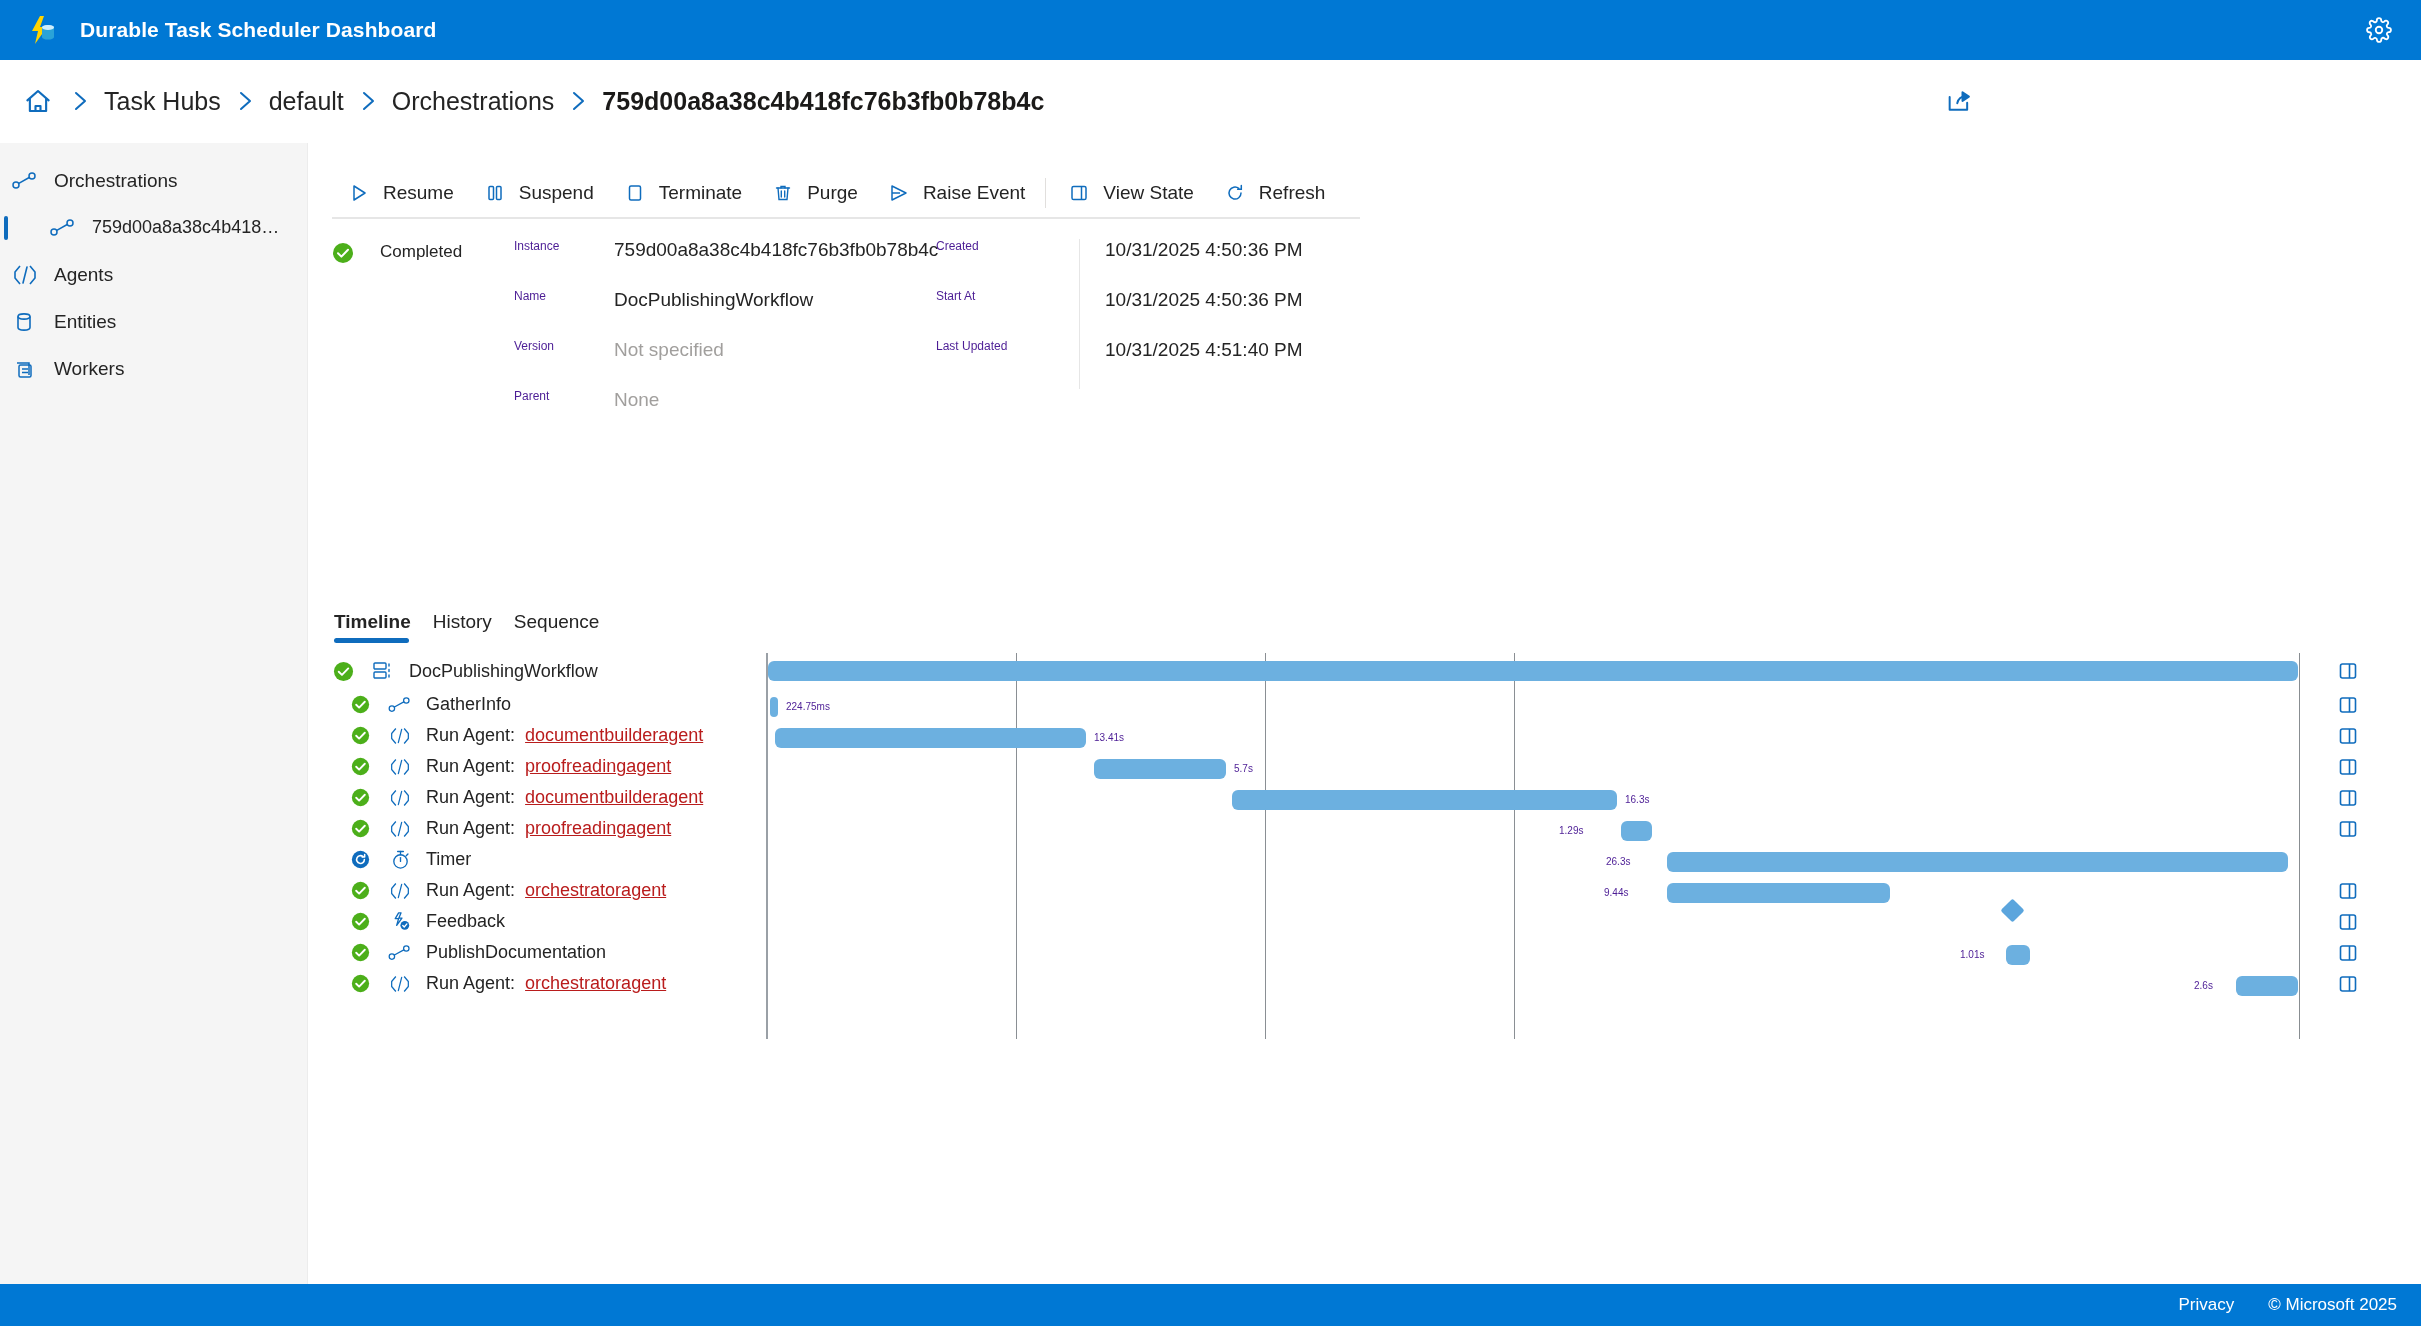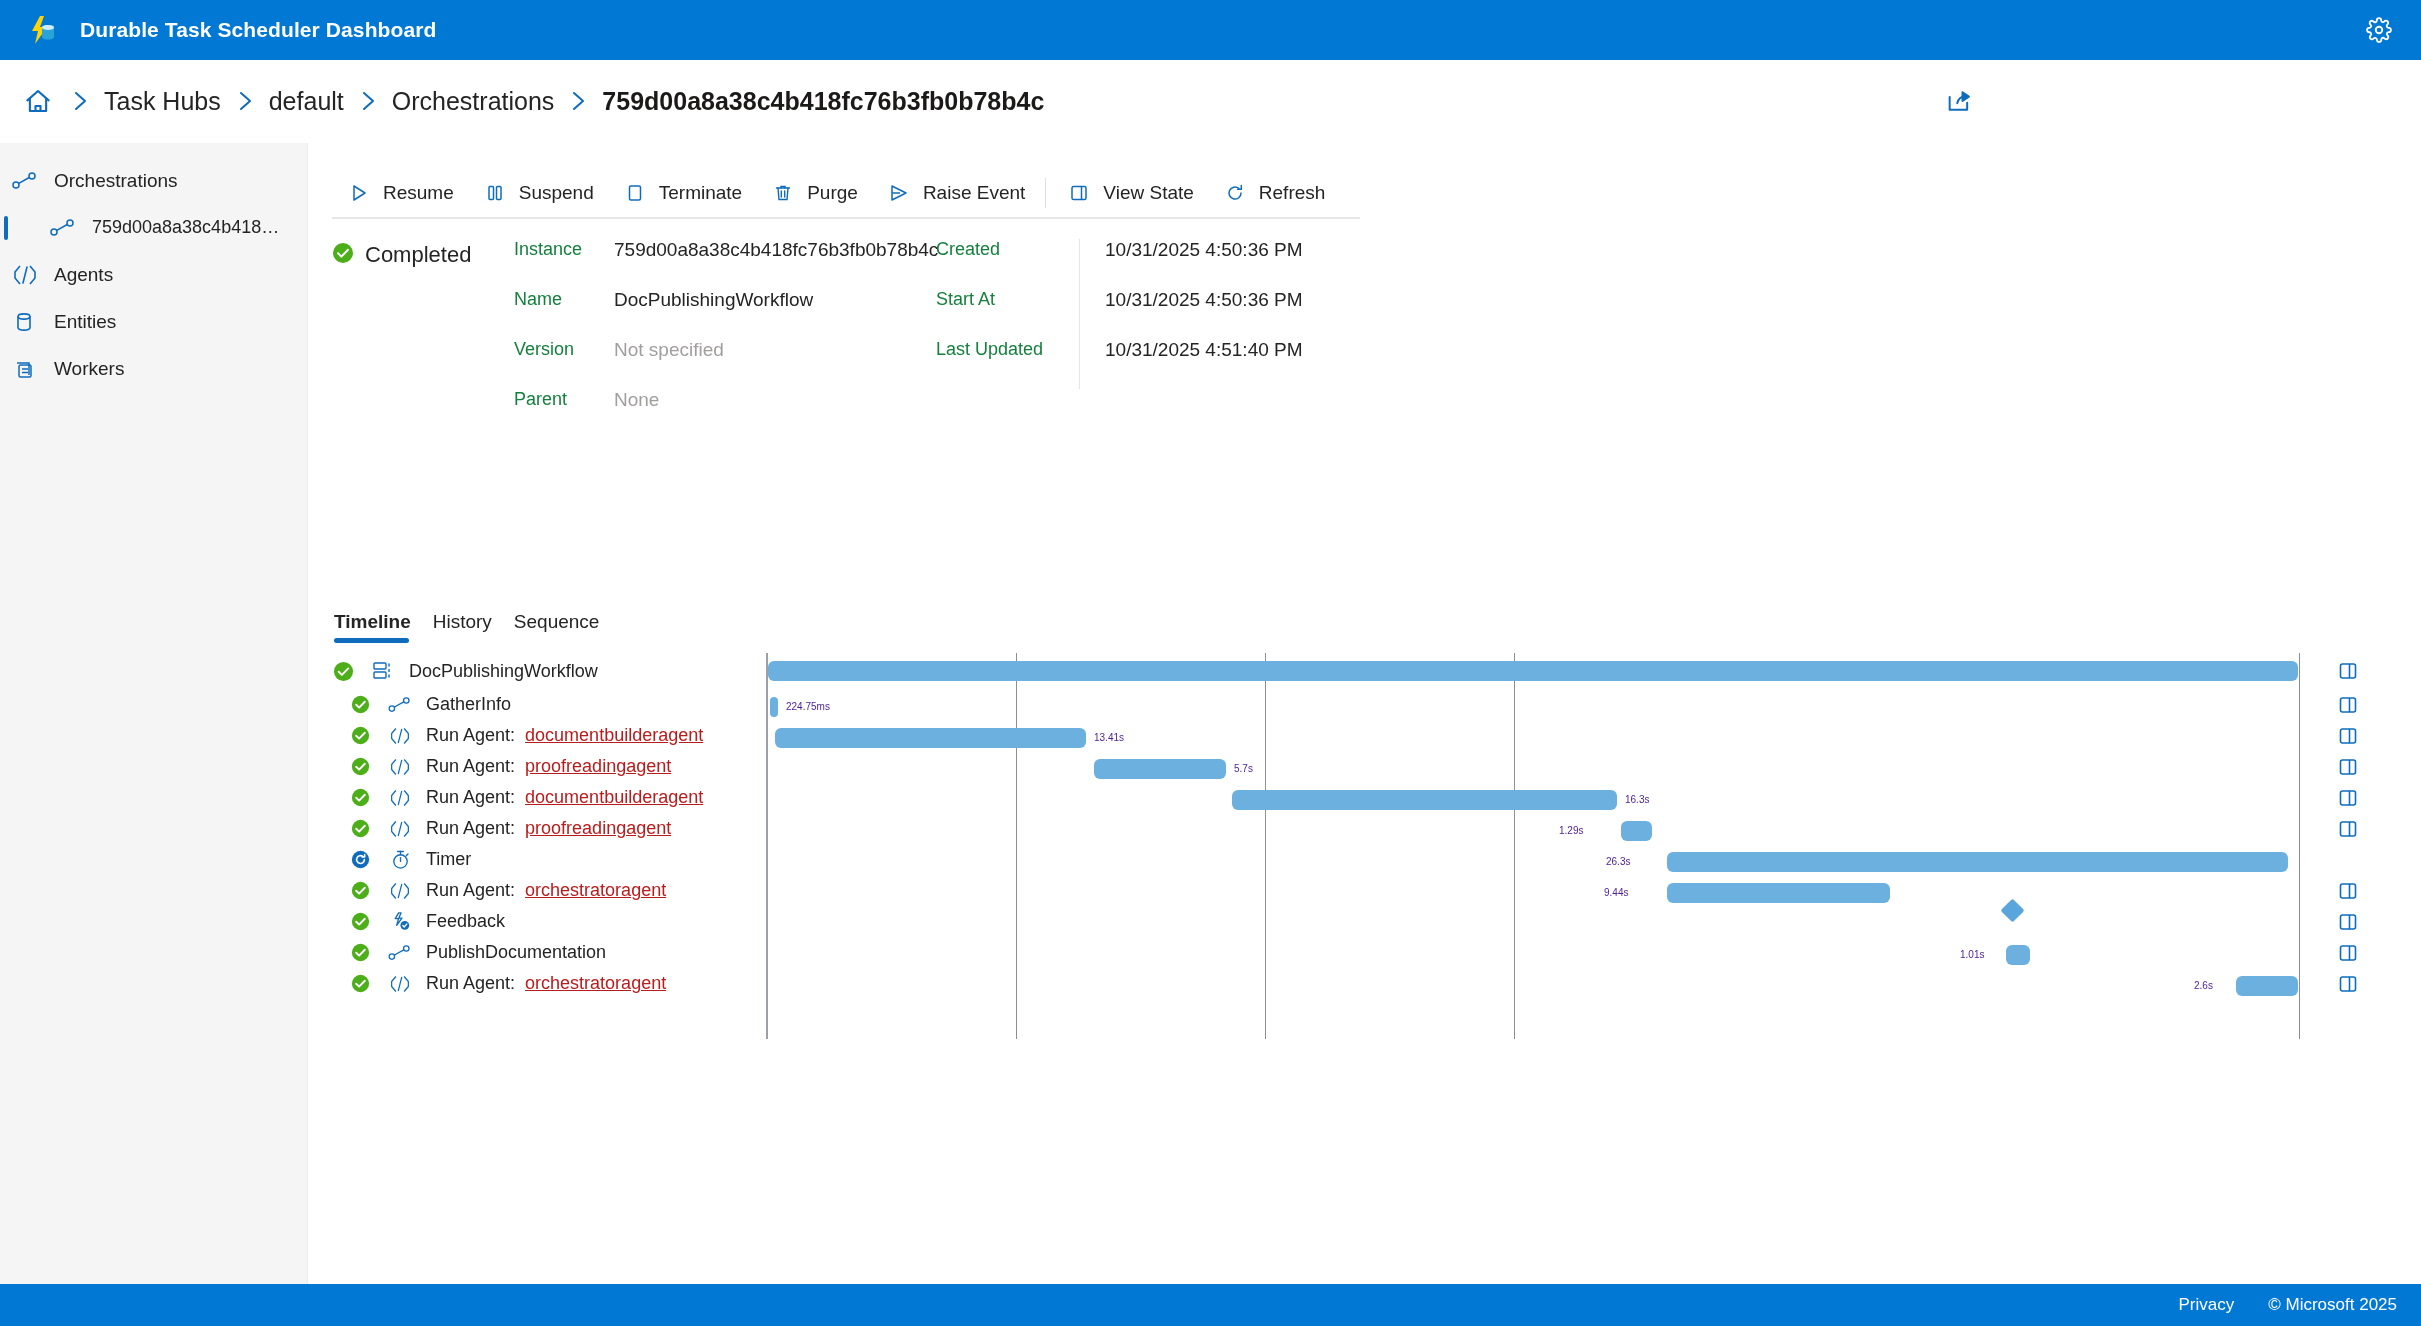--- a/index.html
+++ b/index.html
@@ -74,24 +74,24 @@
     justify-content:center; margin-right: 11px; }
   .cmd-divider { width: 1px; height: 30px; background: #e1dfdd; margin: 0 6px; }
   .cmdbar-underline {
     position: absolute; left: 24px; top: 74px; width: 1028px; height: 2px;
     background: #e6e6e6;
   }
 
   
   .details { position: absolute; left: 24px; top: 96px; display: flex; }
   .det-status { width: 182px; display: flex; align-items: flex-start; padding-top: 3px; }
-  .det-status .st-label { margin-left: 11px; font-size: 22px; color: #242424; }
+  .det-status .st-label { margin-left: 26px; font-size: 17px; color: #242424; }
   .det-col { display: flex; flex-direction: column; }
   .det-rowline { display: flex; align-items: flex-start; height: 50px; }
-  .det-key { font-size: 18px; color: #15803d; }
+  .det-key { font-size: 12px; color: #4c1d95; }
   .det-val { font-size: 19px; color: #242424; }
   .det-val.muted { color: #a19f9d; }
   .k1 { width: 100px; }
   .v1 { width: 322px; }
   .k2 { width: 143px; }
   .v2 { width: 300px; }
   .vdivider { width: 1px; background: #e6e6e6; align-self: stretch; margin-right: 25px; }
 
   
   .tabs { position: absolute; left: 24px; top: 468px; display: flex; align-items: flex-end; }

